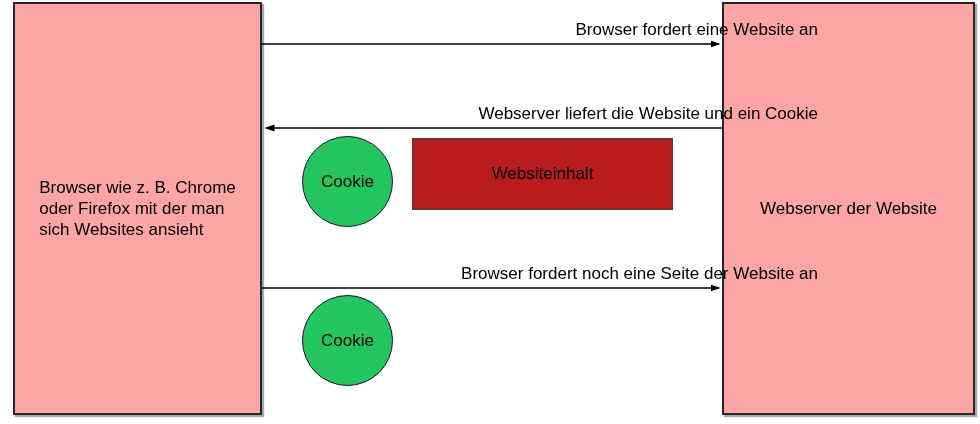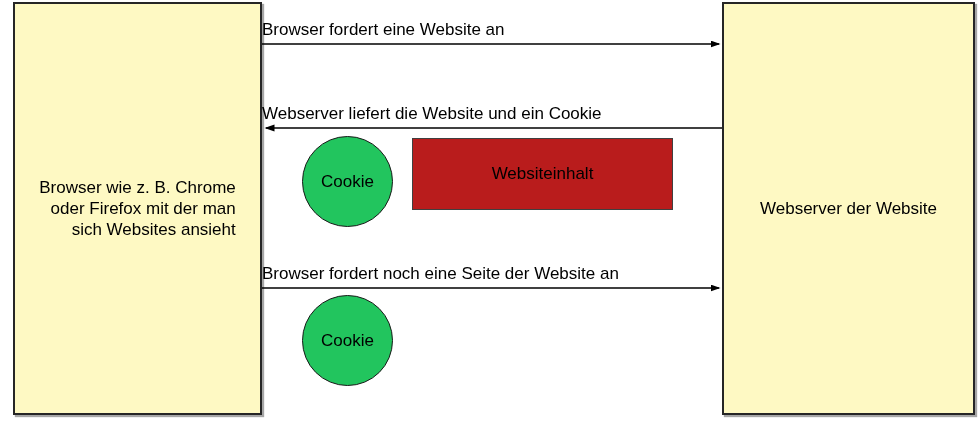--- a/index.html
+++ b/index.html
@@ -21,27 +21,27 @@
     position: absolute;
     left: 0;
     top: 0;
     width: 980px;
     height: 424px;
     pointer-events: none;
   }
   .box {
     position: absolute;
     box-sizing: border-box;
-    background: #fef9c3;
+    background: #fca5a5;
     border: 2px solid #262626;
     box-shadow: 2px 2px 1px rgba(0,0,0,0.35);
     display: flex;
     align-items: center;
     justify-content: center;
-    text-align: right;
+    text-align: left;
   }
   .left-box {
     left: 13px;
     top: 2px;
     width: 249px;
     height: 413px;
   }
   .right-box {
     left: 722px;
     top: 2px;
@@ -49,21 +49,21 @@
     height: 413px;
   }
   .box-label {
     line-height: 21px;
     padding: 0 8px;
   }
   .arrow-label {
     position: absolute;
     left: 262px;
     width: 556px;
-    text-align: left;
+    text-align: right;
     line-height: 20px;
     white-space: nowrap;
   }
   .arrow-label.request   { top: 20px; }
   .arrow-label.response  { top: 104px; }
   .arrow-label.request2  { top: 264px; }
   .cookie-circle {
     position: absolute;
     box-sizing: border-box;
     width: 91px;

